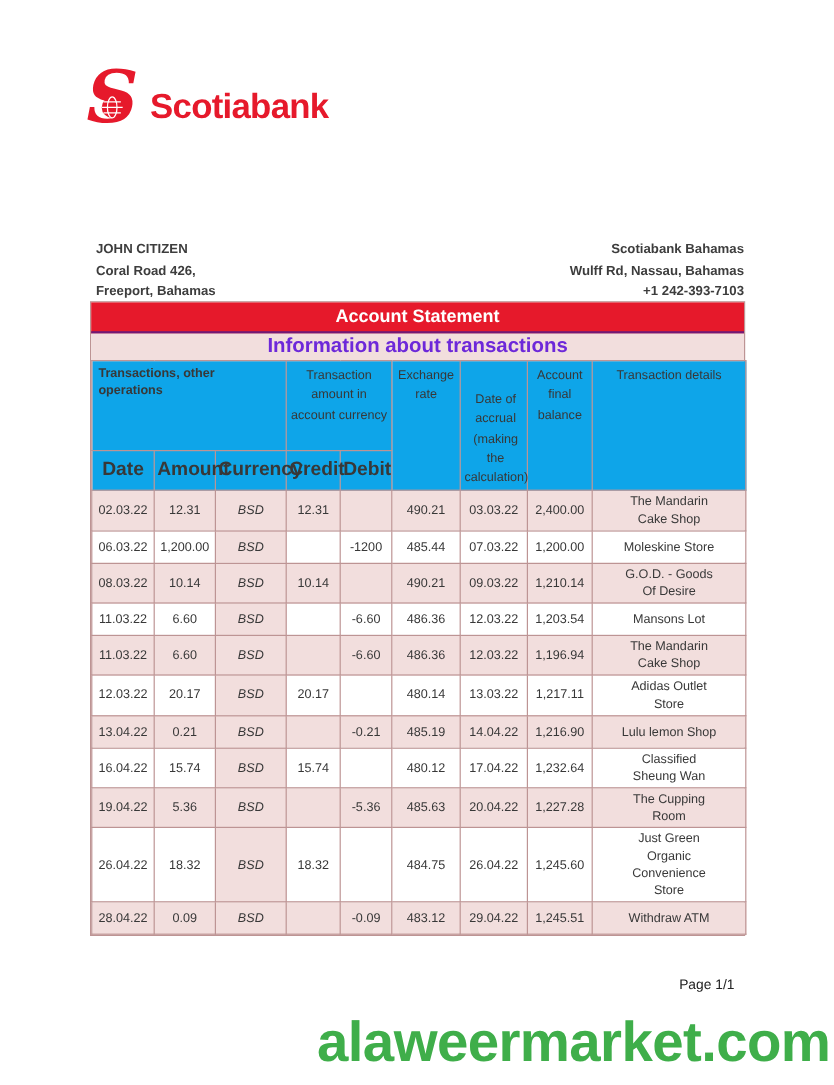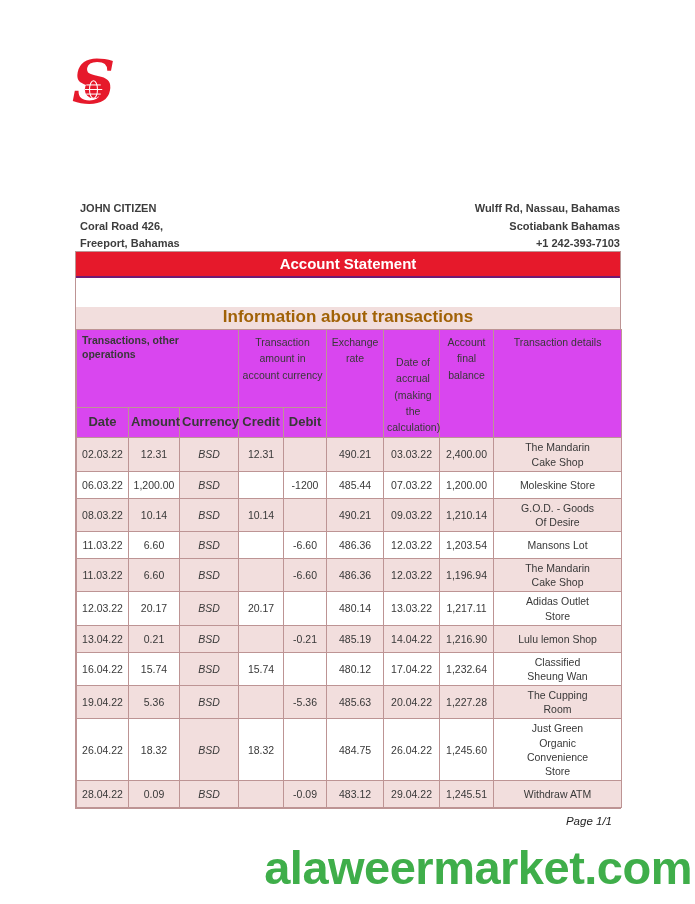--- a/index.html
+++ b/index.html
@@ -24,37 +24,37 @@
   .addr { font-size:11px; font-weight:bold; color:#3d3d3d; line-height:17.5px; }
   .addr.right { text-align:right; }
 
   
   .statement { position:absolute; top:251px; left:75px; width:546px; border:1px solid #bd9494; }
   .title-bar {
     background:#e6192b; color:#ffffff; text-align:center; font-weight:bold;
     font-size:15px; padding:3px 0 4px; border-bottom:2px solid #701a75;
   }
   .subtitle-bar {
-    background:#f2dedd; color:#a16207; text-align:center; font-weight:bold;
-    font-size:17px; padding:0 0 2px;margin-top:29px;
+    background:#f2dedd; color:#6d28d9; text-align:center; font-weight:bold;
+    font-size:17px; padding:0 0 2px;
   }
   table { width:100%; border-collapse:collapse; table-layout:fixed; font-size:10.5px; color:#383838; }
   th, td { border:1px solid #bd9494; padding:2px 3px; text-align:center; }
-  thead th { background:#d946ef; font-weight:normal; vertical-align:top; padding-top:4px; line-height:1.55; }
+  thead th { background:#0ea5e9; font-weight:normal; vertical-align:top; padding-top:4px; line-height:1.55; }
   th.group-left { text-align:left; font-weight:bold; padding-left:5px; line-height:1.3; }
-  tr.subhead th { font-weight:bold; font-size:13px; padding:2px 2px 3px; line-height:1.2; vertical-align:middle; }
+  tr.subhead th { font-weight:bold; font-size:16px; padding:2px 2px 3px; line-height:1.2; vertical-align:middle; }
   .amount-group-text { display:inline-block; max-width:80px; }
   .accrual-text { display:inline-block; max-width:52px;margin-top:20px; }
   tbody td { height:27px; vertical-align:middle; line-height:1.35; background:#ffffff; }
   tbody tr.pink td { background:#f2dedd; }
   tbody td.c-currency { background:#f2dedd;font-style:italic; }
   .details-text { display:inline-block; max-width:84px; }
 
   
-  .page-number { position:absolute; top:815px; right:83px; font-size:11.5px; color:#222;font-style:italic; }
+  .page-number { position:absolute; top:815px; right:83px; font-size:11.5px; color:#222; }
   .watermark {
     position:absolute; top:840px; right:3px; font-size:47px; font-weight:bold;
     color:#3fae4a; letter-spacing:-0.5px; white-space:nowrap;
   }
 </style>
 </head>
 <body>
 
 <div class="logo-row">
   <div class="logo-mark">
@@ -62,31 +62,32 @@
     <svg class="logo-globe" viewBox="0 0 20 20">
       <circle cx="10" cy="10" r="9.2" fill="#e6192b"></circle>
       <g stroke="#ffffff" stroke-width="1.1" fill="none">
         <ellipse cx="10" cy="10" rx="4.2" ry="9.2"></ellipse>
         <line x1="0.8" y1="10" x2="19.2" y2="10"></line>
         <line x1="2.4" y1="5.2" x2="17.6" y2="5.2"></line>
         <line x1="2.4" y1="14.8" x2="17.6" y2="14.8"></line>
       </g>
     </svg>
   </div>
+  <span class="brand-text">Scotiabank</span>
 </div>
 
 <div class="addresses">
   <div class="addr">
     <div>JOHN CITIZEN</div>
     <div>Coral Road 426,</div>
     <div>Freeport, Bahamas</div>
   </div>
   <div class="addr right">
+    <div>Scotiabank Bahamas</div>
     <div>Wulff Rd, Nassau, Bahamas</div>
-    <div>Scotiabank Bahamas</div>
     <div>+1 242-393-7103</div>
   </div>
 </div>
 
 <div class="statement">
   <div class="title-bar">Account Statement</div>
   <div class="subtitle-bar">Information about transactions</div>
 
   <table>
     <colgroup>

